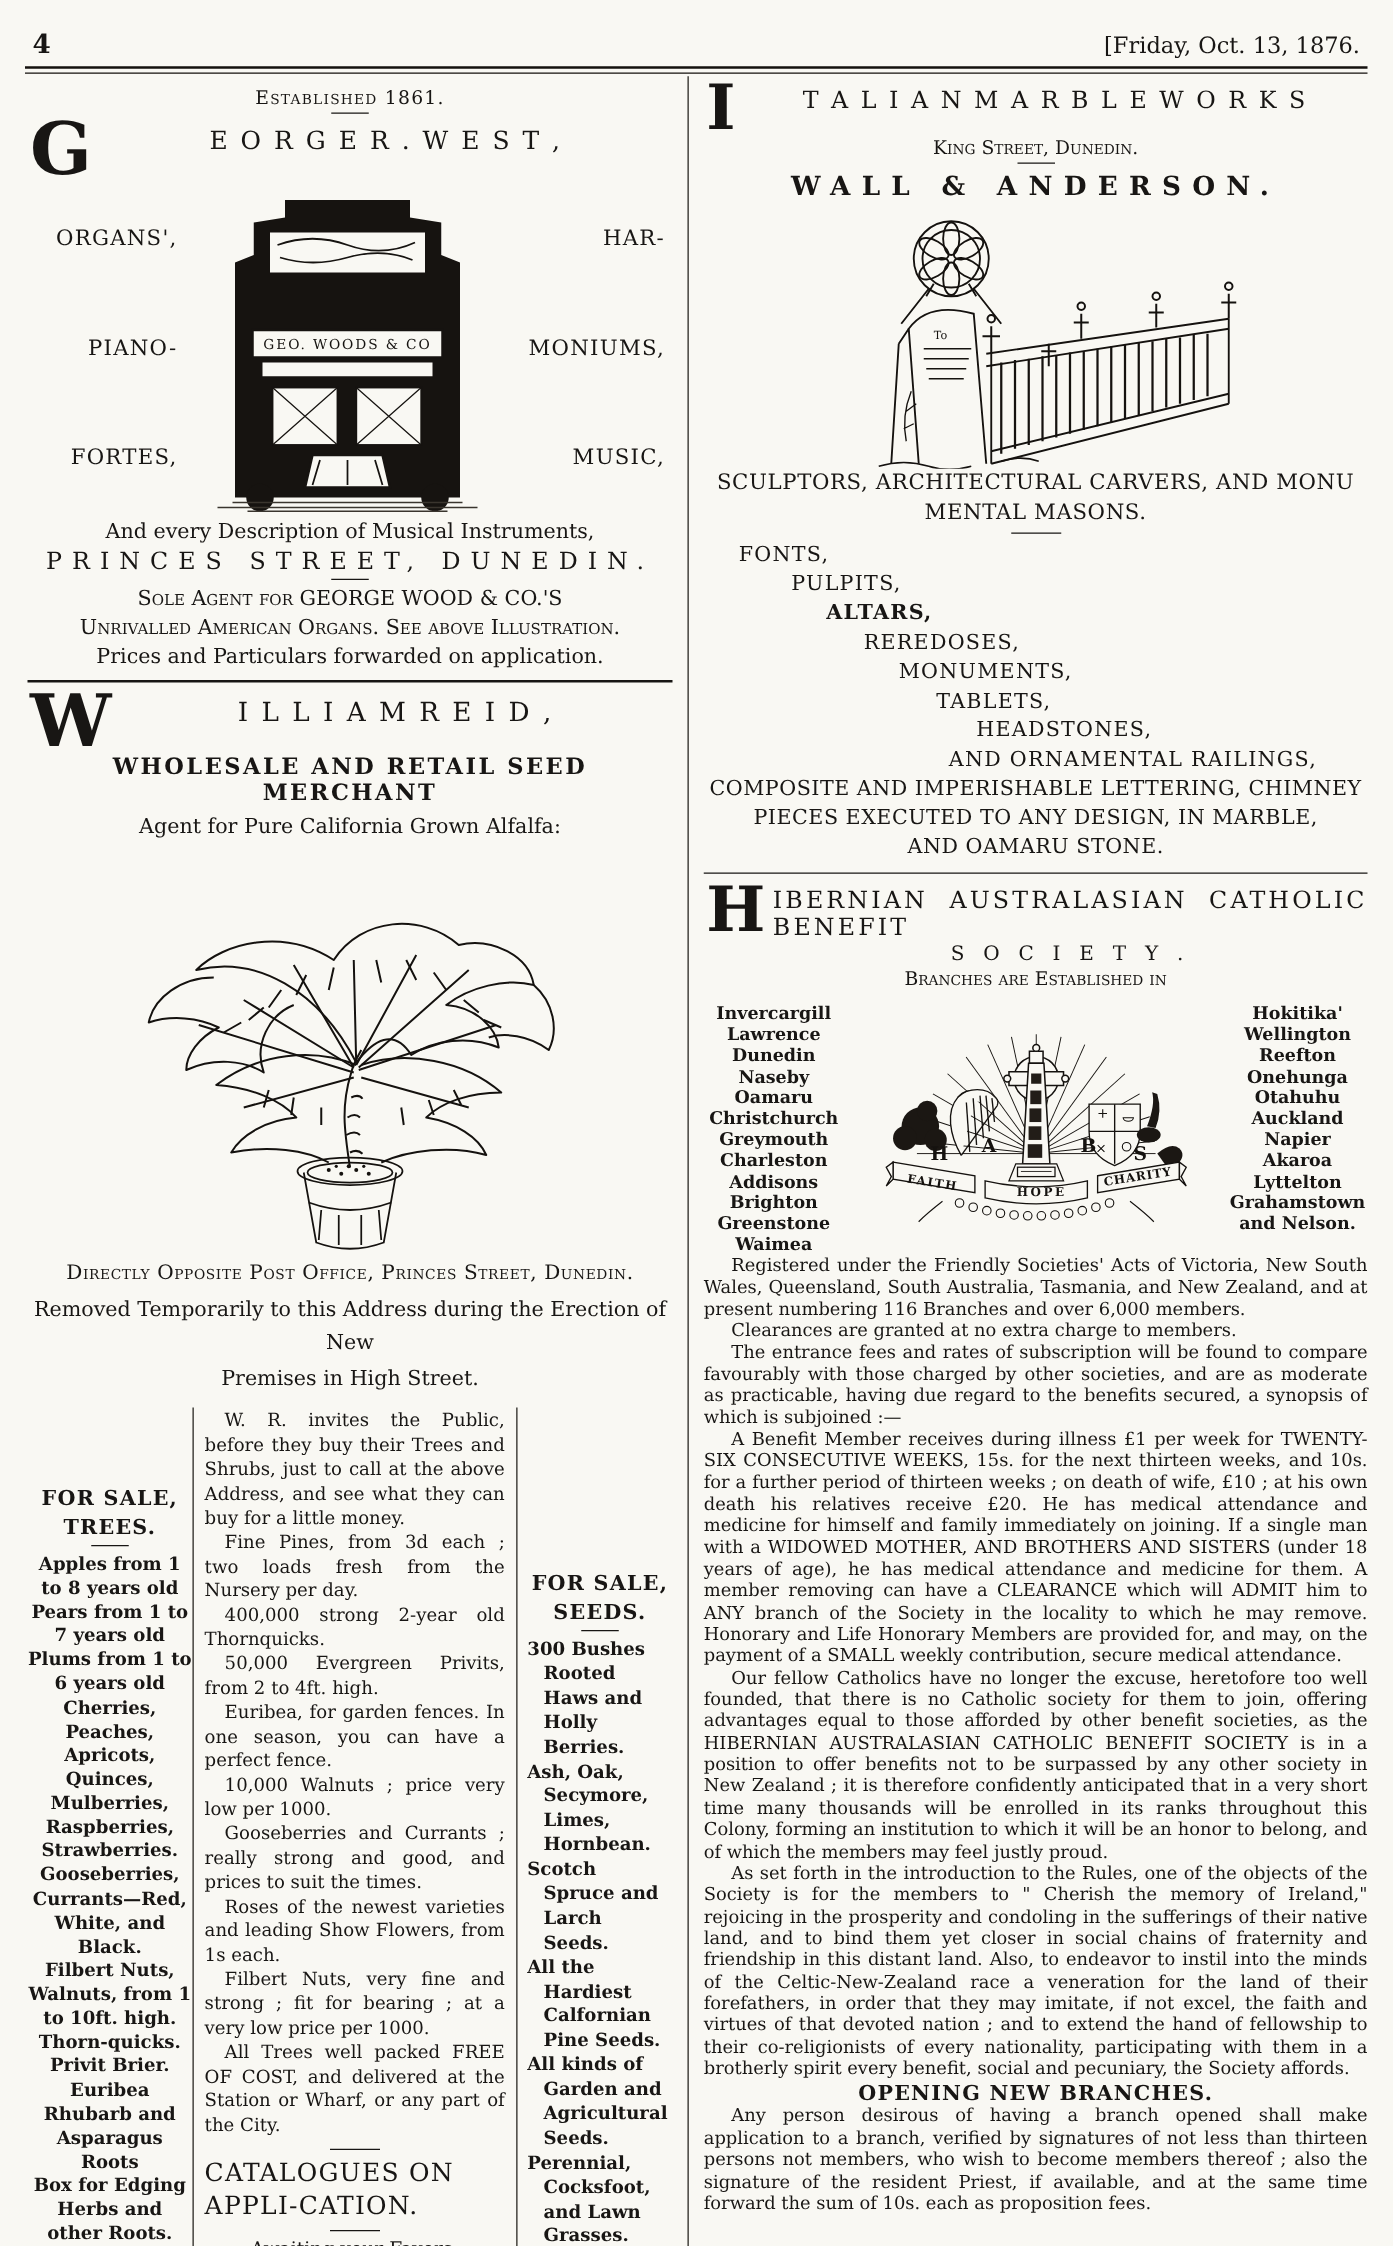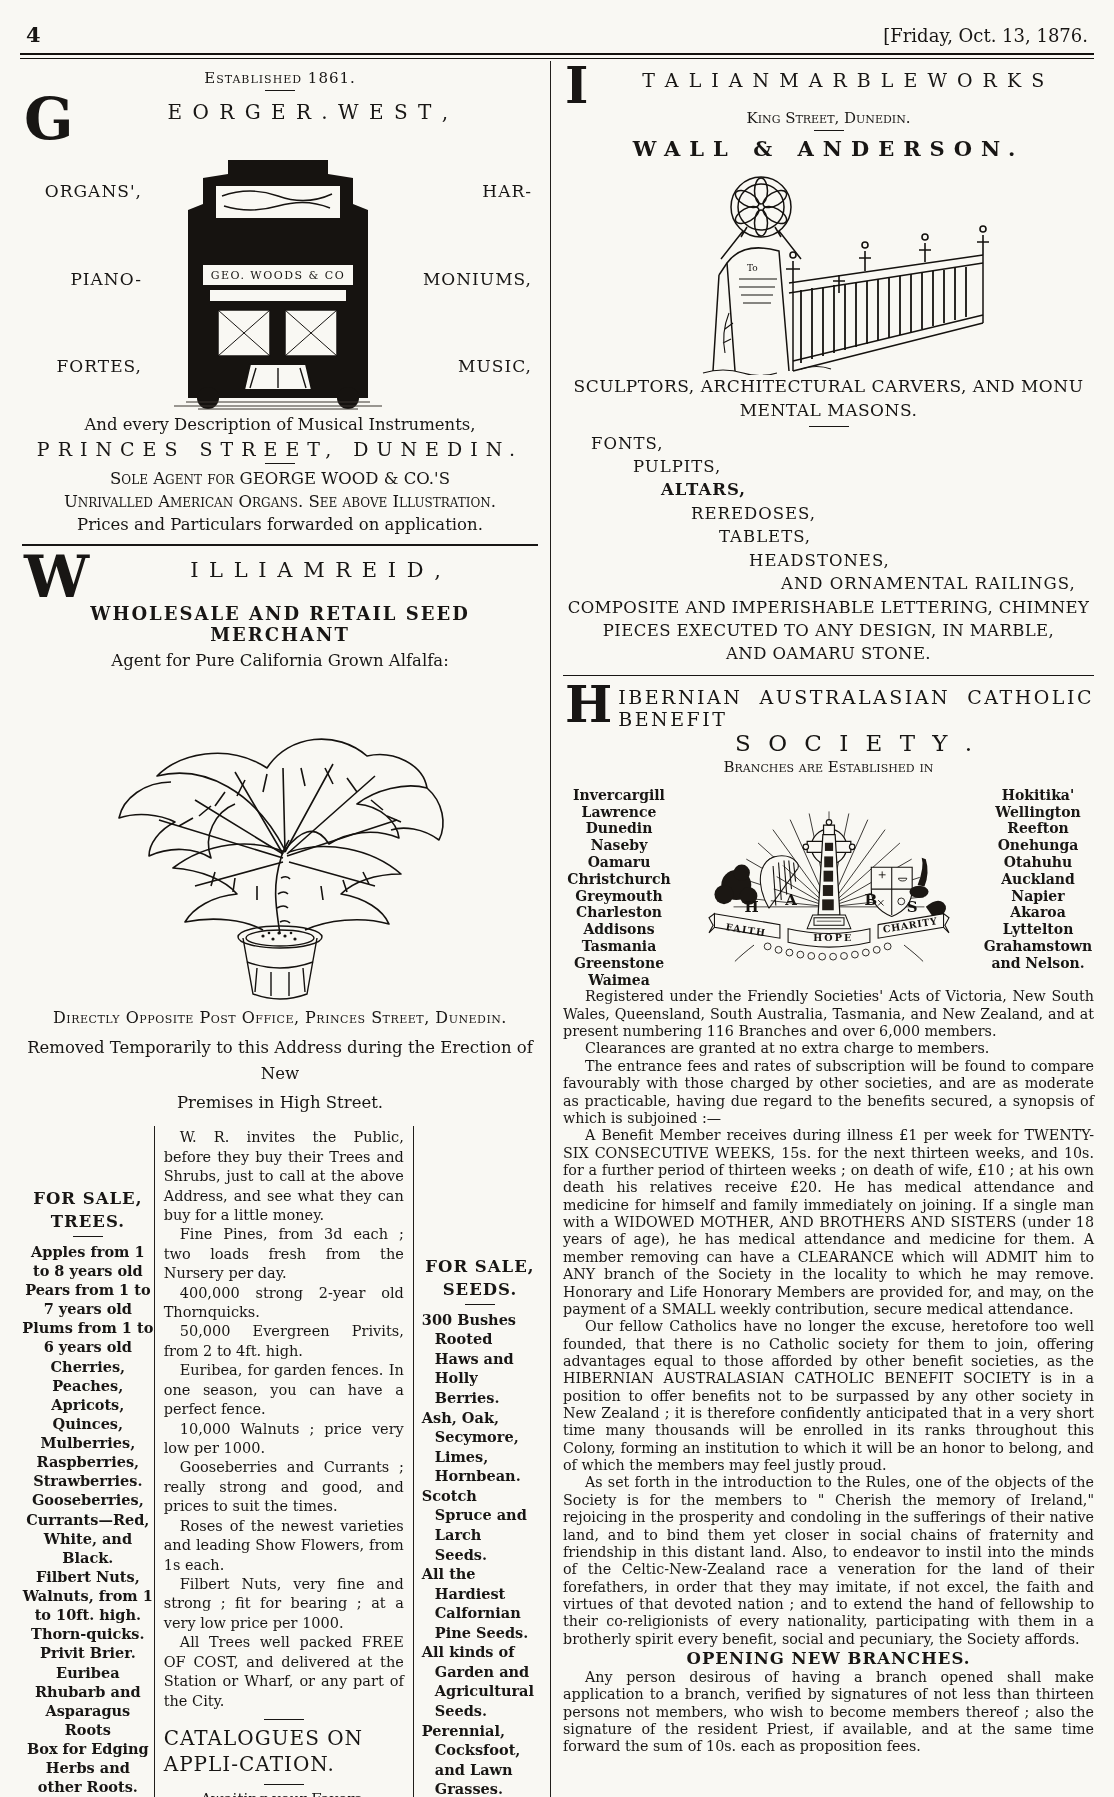--- a/index.html
+++ b/index.html
@@ -72,21 +72,21 @@
   .stair li:nth-child(2){padding-left:70px;}
   .stair li:nth-child(3){padding-left:98px;font-weight:bold;}
   .stair li:nth-child(4){padding-left:128px;}
   .stair li:nth-child(5){padding-left:156px;}
   .stair li:nth-child(6){padding-left:186px;}
   .stair li:nth-child(7){padding-left:218px;}
   .stair li:nth-child(8){padding-left:196px;}
   .imw-closing{font-size:16.5px;line-height:1.4;letter-spacing:.4px;}
   
   .hib-title1{font-size:19px;letter-spacing:2.5px;text-align:justify;padding-top:2px;}
-  .hib-title2{font-size:23px;letter-spacing:5px;text-align:center;}
+  .hib-title2{font-size:16px;letter-spacing:5px;text-align:center;}
   .hib-branches-cap{font-size:15px;margin-top:2px;}
   .emblem-row{display:flex;margin-top:3px;}
   .branch-col{width:112px;list-style:none;margin:0;padding:8px 0 0 0;text-align:center;font-size:14px;font-weight:600;line-height:1.2;}
   .emblem-fig{flex:1;text-align:center;}
   .hib-paras p{margin:0;font-size:14.3px;line-height:1.215;text-align:justify;text-indent:22px;}
   .opening-head{font-size:16.5px;font-weight:bold;text-align:center;letter-spacing:1px;margin:1px 0;}
   svg{display:inline-block;vertical-align:top;}
 </style>
 </head>
 <body>
@@ -324,20 +324,21 @@
         </div>
 
         <div class="center trades">SCULPTORS, ARCHITECTURAL CARVERS, AND MONU</div>
         <div class="center trades">MENTAL MASONS.</div>
         <div class="dash"></div>
         <ol class="stair">
             <li>FONTS,</li>
             <li>PULPITS,</li>
             <li>ALTARS,</li>
             <li>REREDOSES,</li>
+            <li>MONUMENTS,</li>
             <li>TABLETS,</li>
             <li>HEADSTONES,</li>
             <li>AND ORNAMENTAL RAILINGS,</li>
           </ol>
         <div class="center imw-closing">COMPOSITE AND IMPERISHABLE LETTERING, CHIMNEY</div>
         <div class="center imw-closing">PIECES EXECUTED TO ANY DESIGN, IN MARBLE,</div>
         <div class="center imw-closing">AND OAMARU STONE.</div>
       </div>
 
       <div class="hrule thin"></div>
@@ -356,21 +357,21 @@
           <ul class="branch-col">
               <li>Invercargill</li>
               <li>Lawrence</li>
               <li>Dunedin</li>
               <li>Naseby</li>
               <li>Oamaru</li>
               <li>Christchurch</li>
               <li>Greymouth</li>
               <li>Charleston</li>
               <li>Addisons</li>
-              <li>Tasmania</li>
+              <li>Brighton</li>
               <li>Greenstone</li>
               <li>Waimea</li>
             </ul>
 
           <div class="emblem-fig">
             <svg width="300" height="208" viewBox="0 0 440 230">
               <g stroke="#15120f" stroke-width="1.1">
                 <line id="ray" x1="220" y1="150" x2="220" y2="10"></line>
                 <use href="#ray" transform="rotate(-84 220 150)"></use>
                   <use href="#ray" transform="rotate(-72 220 150)"></use>

